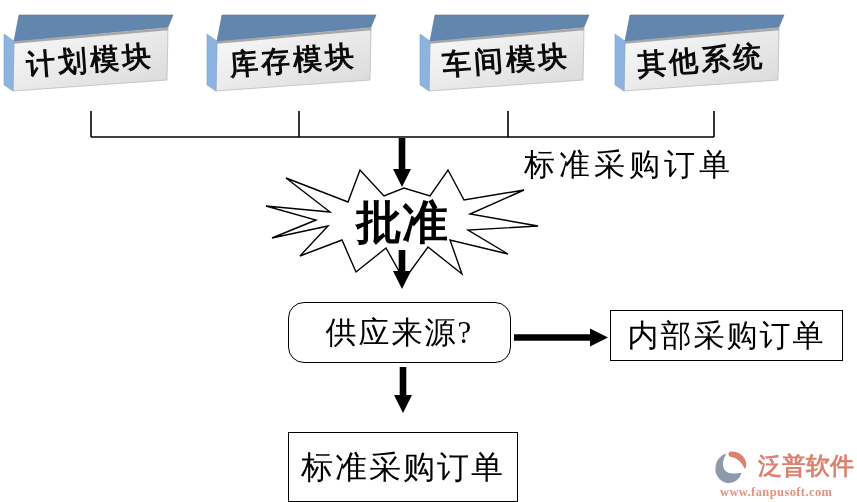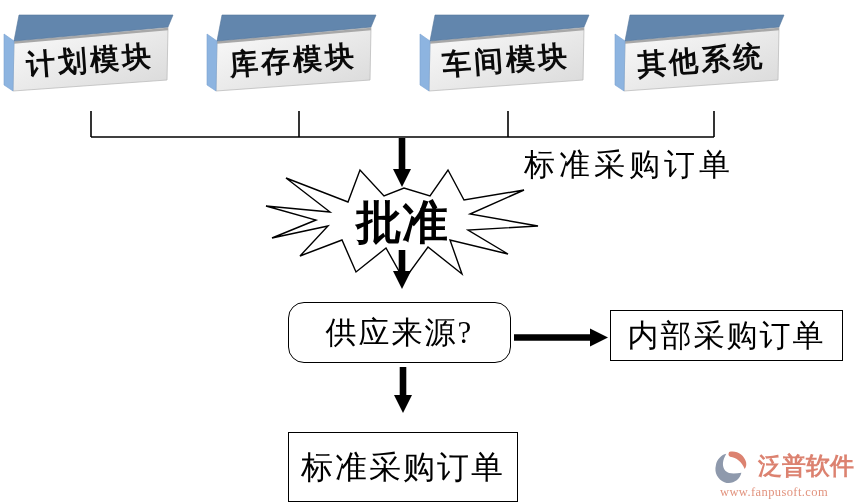--- a/index.html
+++ b/index.html
@@ -28,21 +28,21 @@
   #standard{left:288px;top:432px;width:230px;height:70px;font-size:32px;}
   #import-label{
     position:absolute;left:524px;top:144px;width:190px;
     font-size:31px;letter-spacing:4px;white-space:nowrap;
   }
   #logo{position:absolute;left:714px;top:450px;width:140px;}
   .logo-row{display:flex;align-items:flex-start;gap:10px;}
   #logo-title{font-size:24px;font-weight:bold;letter-spacing:0px;color:#dc8270;}
   #logo-url{
     font-size:12.5px;color:#e2937e;letter-spacing:0.4px;margin-top:-1px;padding-left:6px;
-    font-family:"Liberation Serif","DejaVu Serif",serif;white-space:nowrap;
+    font-family:"Liberation Serif","DejaVu Serif",serif;white-space:nowrap;font-weight:bold;
   }
 </style>
 </head>
 <body>
 
 <div id="canvas">
 
   <svg id="module-0" class="module" viewBox="0 0 180 92">
     <defs>
       <linearGradient id="face0" x1="0" y1="0" x2="1" y2="1">

